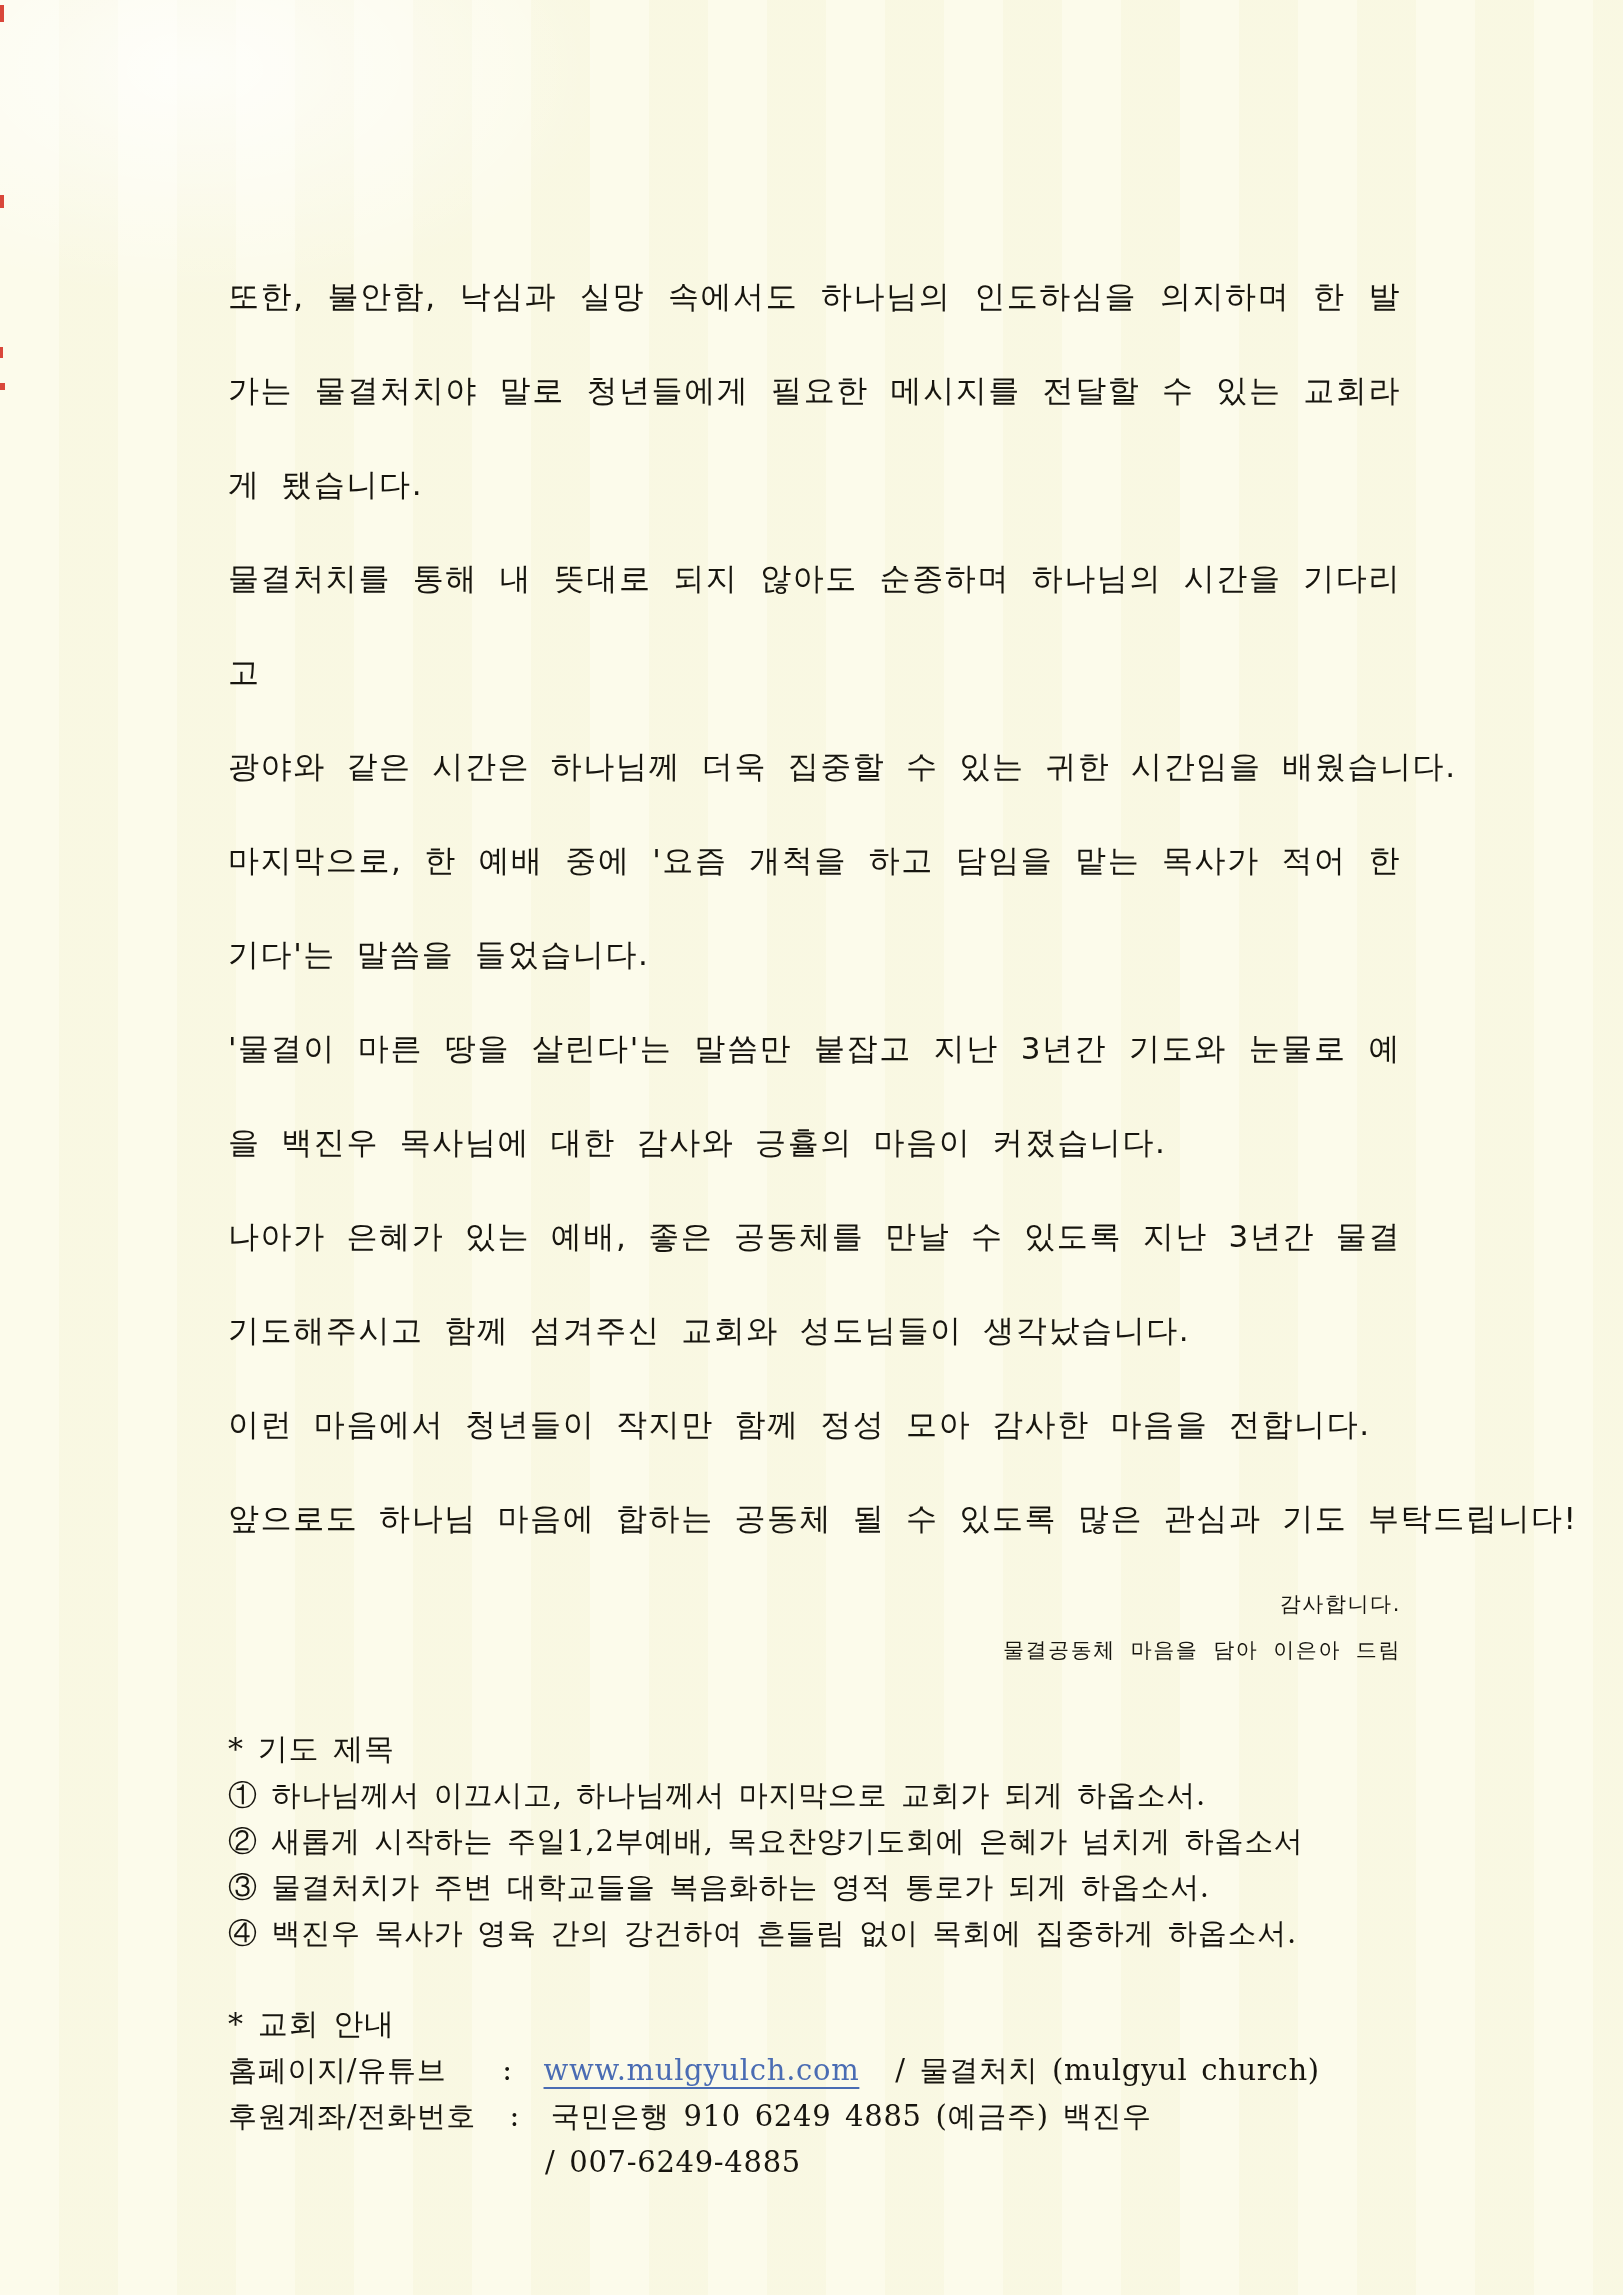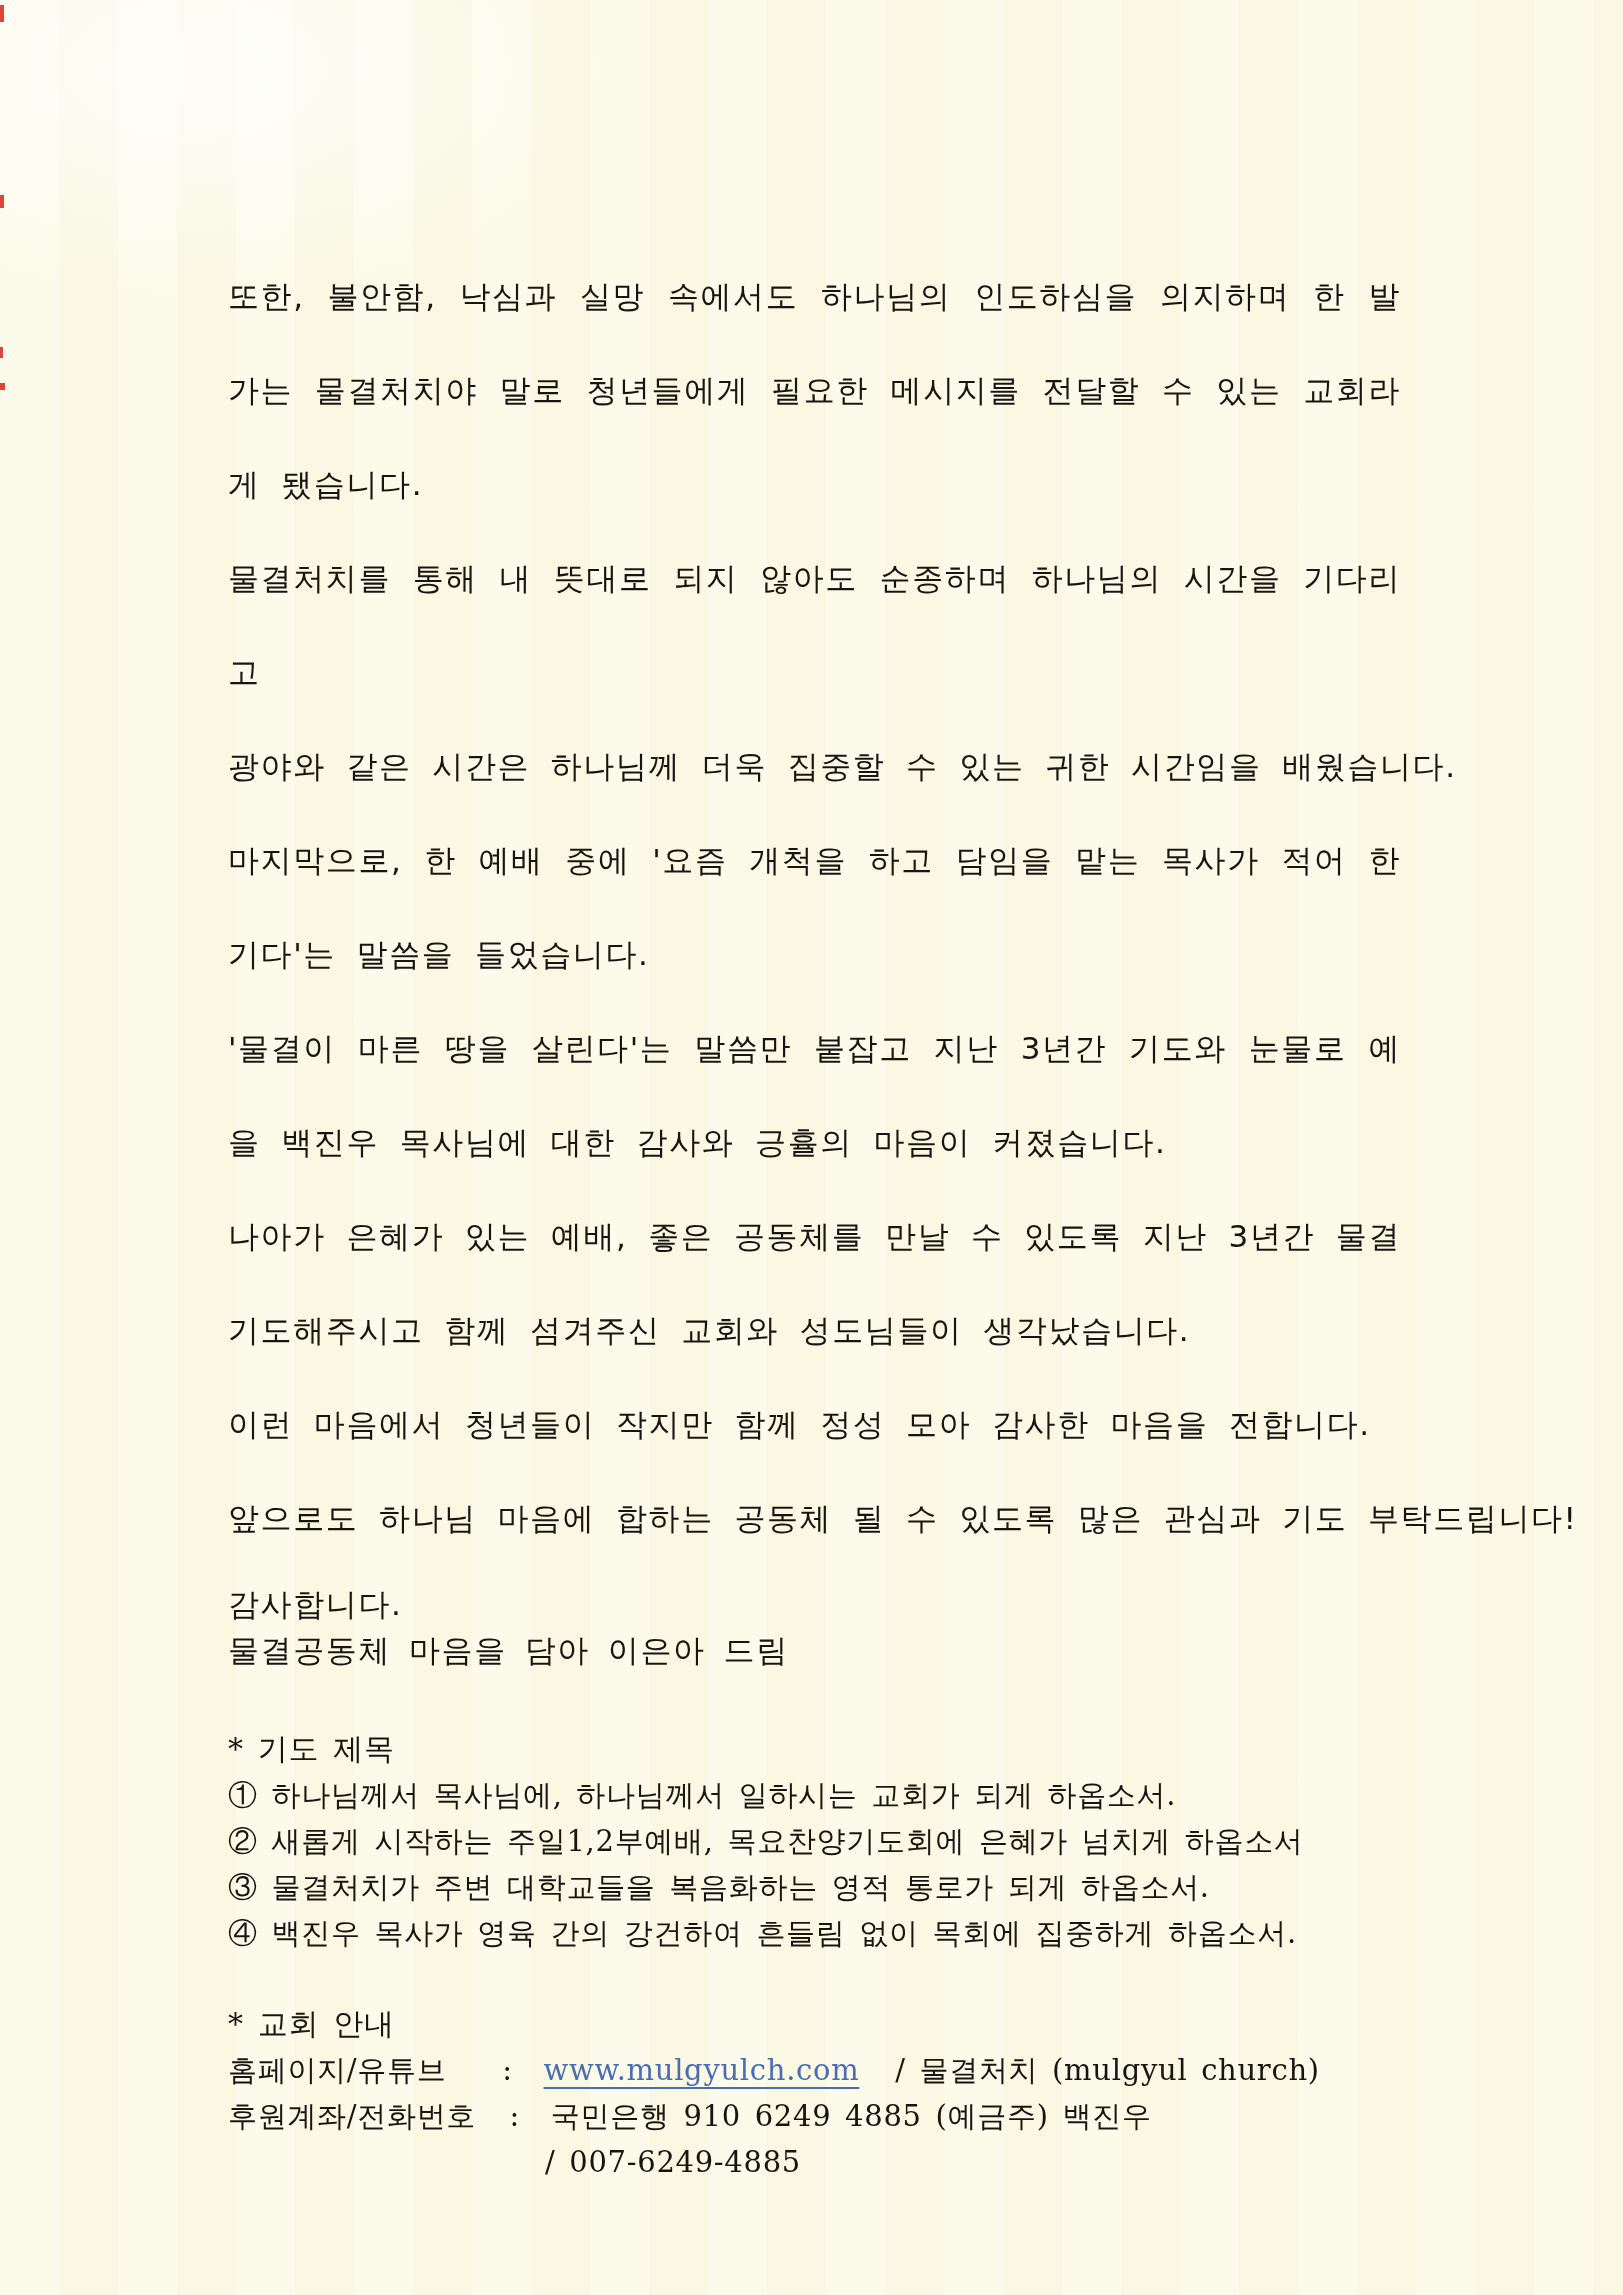--- a/index.html
+++ b/index.html
@@ -33,22 +33,22 @@
     color:var(--ink,#17150f);
   }
   .letter-line.fill { 
     white-space:normal;
     text-align:justify; text-align-last:justify;
     height:94px; overflow:hidden;
   }
   .closing-block { margin-top:15.7px; }
   .closing-line {
     font-family:"DejaVu Sans","Liberation Sans",sans-serif;
-    font-size:31px; height:46px; line-height:46px;
-    letter-spacing:1.6px; word-spacing:6.5px; margin:0; white-space:nowrap;
+    font-size:21px; height:46px; line-height:46px;
+    letter-spacing:1.6px; word-spacing:6.5px; margin:0; white-space:nowrap;text-align:right;
   }
 
   
   .serif-section { margin-top:53px; }
   .serif-line {
     font-family:"DejaVu Serif","Liberation Serif",serif;
     font-size:29px; height:46px; line-height:46px;
     letter-spacing:0.7px; word-spacing:3.9px; margin:0; white-space:nowrap;
   }
   .section-title { font-size:30px; }
@@ -96,21 +96,21 @@
       </div>
 
     <div class="closing-block">
       <p class="closing-line">감사합니다.</p>
       <p class="closing-line">물결공동체 마음을 담아 이은아 드림</p>
     </div>
 
     <div class="serif-section">
       <p class="serif-line section-title">* 기도 제목</p>
       <div id="prayer-items">
-          <p class="serif-line">① 하나님께서 목사님에, 하나님께서 일하시는 교회가 되게 하옵소서.</p>
+          <p class="serif-line">① 하나님께서 이끄시고, 하나님께서 마지막으로 교회가 되게 하옵소서.</p>
           <p class="serif-line">② 새롭게 시작하는 주일1,2부예배, 목요찬양기도회에 은혜가 넘치게 하옵소서</p>
           <p class="serif-line">③ 물결처치가 주변 대학교들을 복음화하는 영적 통로가 되게 하옵소서.</p>
           <p class="serif-line">④ 백진우 목사가 영육 간의 강건하여 흔들림 없이 목회에 집중하게 하옵소서.</p>
         </div>
     </div>
 
     <div class="serif-section church-section">
       <p class="serif-line section-title">* 교회 안내</p>
 
       <p class="serif-line">

